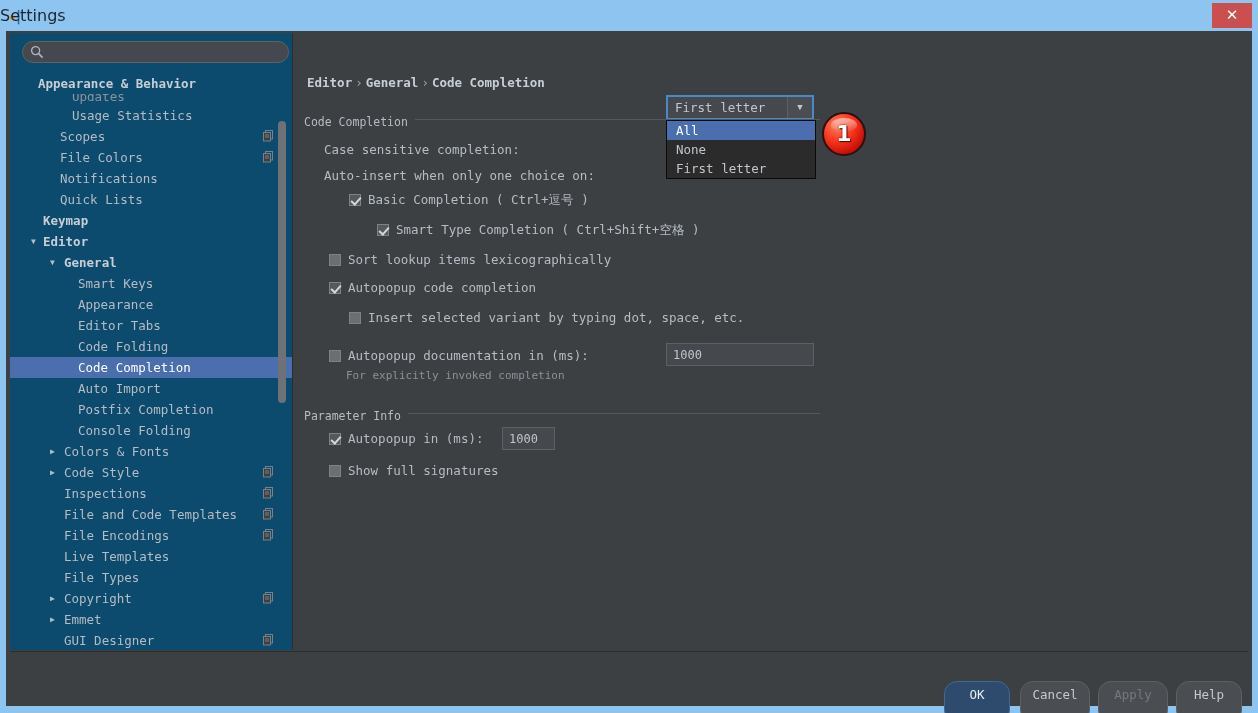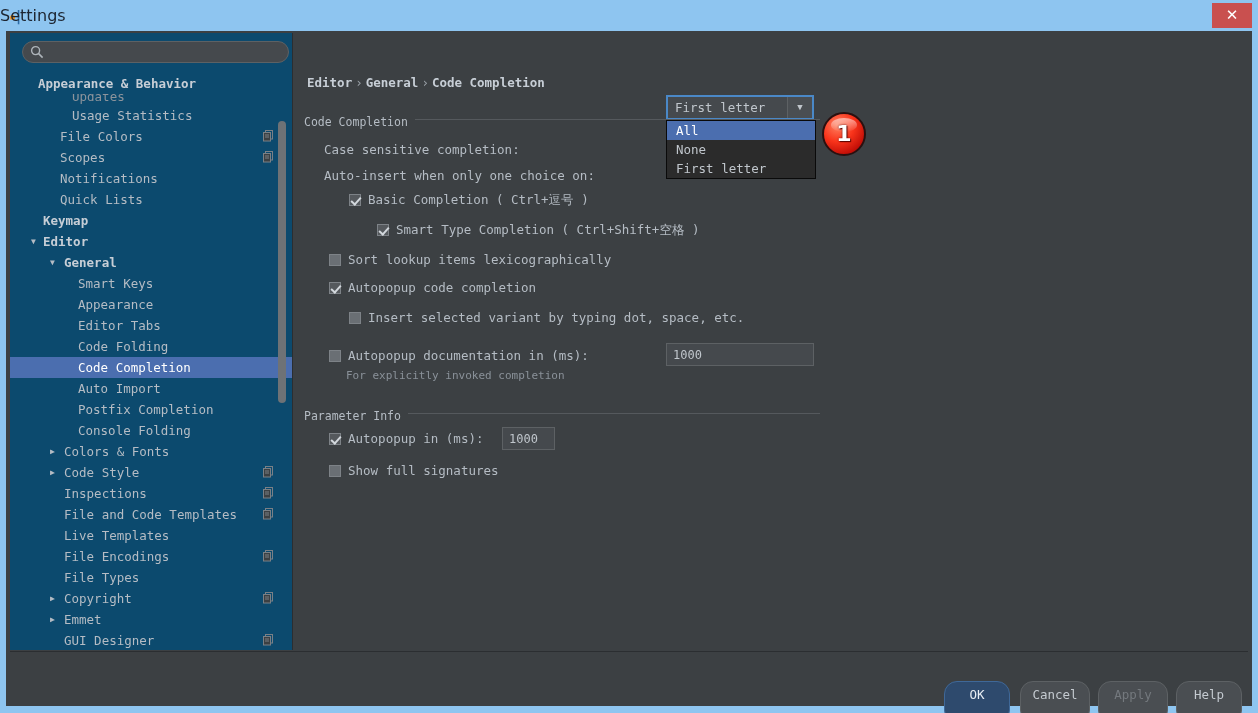--- a/index.html
+++ b/index.html
@@ -371,27 +371,27 @@
         <svg id="search-icon" viewBox="0 0 14 14">
           <circle cx="5.6" cy="5.6" r="4" fill="none" stroke="#aeb4ba" stroke-width="1.4"></circle>
           <line x1="8.6" y1="8.6" x2="12.6" y2="12.6" stroke="#aeb4ba" stroke-width="1.6"></line>
         </svg>
         <input id="search-input" type="text" placeholder="" style="">
       </div>
       <div id="tree">
           <div class="tree-row bold"><span class="label" style="margin-left:28px;">Appearance &amp; Behavior</span></div>
           <div class="tree-row clipped"><span class="label" style="margin-left:62px;">Updates</span></div>
           <div class="tree-row"><span class="label" style="margin-left:62px;">Usage Statistics</span></div>
+          <div class="tree-row"><span class="label" style="margin-left:50px;">Scopes</span><svg class="copy-icon" viewBox="0 0 11 12">
+              <rect x="2.5" y="0.5" width="7" height="8.5" fill="none" stroke="#7a8086"></rect>
+              <rect x="0.5" y="2.5" width="7" height="8.5" fill="#3c4043" stroke="#7a8086"></rect>
+              <line x1="2" y1="5" x2="6" y2="5" stroke="#7a8086"></line>
+              <line x1="2" y1="7" x2="6" y2="7" stroke="#7a8086"></line>
+            </svg></div>
           <div class="tree-row"><span class="label" style="margin-left:50px;">File Colors</span><svg class="copy-icon" viewBox="0 0 11 12">
-              <rect x="2.5" y="0.5" width="7" height="8.5" fill="none" stroke="#7a8086"></rect>
-              <rect x="0.5" y="2.5" width="7" height="8.5" fill="#3c4043" stroke="#7a8086"></rect>
-              <line x1="2" y1="5" x2="6" y2="5" stroke="#7a8086"></line>
-              <line x1="2" y1="7" x2="6" y2="7" stroke="#7a8086"></line>
-            </svg></div>
-          <div class="tree-row"><span class="label" style="margin-left:50px;">Scopes</span><svg class="copy-icon" viewBox="0 0 11 12">
               <rect x="2.5" y="0.5" width="7" height="8.5" fill="none" stroke="#7a8086"></rect>
               <rect x="0.5" y="2.5" width="7" height="8.5" fill="#3c4043" stroke="#7a8086"></rect>
               <line x1="2" y1="5" x2="6" y2="5" stroke="#7a8086"></line>
               <line x1="2" y1="7" x2="6" y2="7" stroke="#7a8086"></line>
             </svg></div>
           <div class="tree-row"><span class="label" style="margin-left:50px;">Notifications</span></div>
           <div class="tree-row"><span class="label" style="margin-left:50px;">Quick Lists</span></div>
           <div class="tree-row bold"><span class="label" style="margin-left:33px;">Keymap</span></div>
           <div class="tree-row bold"><span class="arrow" style="left:21px;">▼</span><span class="label" style="margin-left:33px;">Editor</span></div>
           <div class="tree-row bold"><span class="arrow" style="left:40px;">▼</span><span class="label" style="margin-left:54px;">General</span></div>
@@ -415,27 +415,27 @@
               <rect x="0.5" y="2.5" width="7" height="8.5" fill="#3c4043" stroke="#7a8086"></rect>
               <line x1="2" y1="5" x2="6" y2="5" stroke="#7a8086"></line>
               <line x1="2" y1="7" x2="6" y2="7" stroke="#7a8086"></line>
             </svg></div>
           <div class="tree-row"><span class="label" style="margin-left:54px;">File and Code Templates</span><svg class="copy-icon" viewBox="0 0 11 12">
               <rect x="2.5" y="0.5" width="7" height="8.5" fill="none" stroke="#7a8086"></rect>
               <rect x="0.5" y="2.5" width="7" height="8.5" fill="#3c4043" stroke="#7a8086"></rect>
               <line x1="2" y1="5" x2="6" y2="5" stroke="#7a8086"></line>
               <line x1="2" y1="7" x2="6" y2="7" stroke="#7a8086"></line>
             </svg></div>
+          <div class="tree-row"><span class="label" style="margin-left:54px;">File Encodings</span><svg class="copy-icon" viewBox="0 0 11 12">
+              <rect x="2.5" y="0.5" width="7" height="8.5" fill="none" stroke="#7a8086"></rect>
+              <rect x="0.5" y="2.5" width="7" height="8.5" fill="#3c4043" stroke="#7a8086"></rect>
+              <line x1="2" y1="5" x2="6" y2="5" stroke="#7a8086"></line>
+              <line x1="2" y1="7" x2="6" y2="7" stroke="#7a8086"></line>
+            </svg></div>
           <div class="tree-row"><span class="label" style="margin-left:54px;">Live Templates</span></div>
-          <div class="tree-row"><span class="label" style="margin-left:54px;">File Encodings</span><svg class="copy-icon" viewBox="0 0 11 12">
-              <rect x="2.5" y="0.5" width="7" height="8.5" fill="none" stroke="#7a8086"></rect>
-              <rect x="0.5" y="2.5" width="7" height="8.5" fill="#3c4043" stroke="#7a8086"></rect>
-              <line x1="2" y1="5" x2="6" y2="5" stroke="#7a8086"></line>
-              <line x1="2" y1="7" x2="6" y2="7" stroke="#7a8086"></line>
-            </svg></div>
           <div class="tree-row"><span class="label" style="margin-left:54px;">File Types</span></div>
           <div class="tree-row"><span class="arrow" style="left:40px;">▶</span><span class="label" style="margin-left:54px;">Copyright</span><svg class="copy-icon" viewBox="0 0 11 12">
               <rect x="2.5" y="0.5" width="7" height="8.5" fill="none" stroke="#7a8086"></rect>
               <rect x="0.5" y="2.5" width="7" height="8.5" fill="#3c4043" stroke="#7a8086"></rect>
               <line x1="2" y1="5" x2="6" y2="5" stroke="#7a8086"></line>
               <line x1="2" y1="7" x2="6" y2="7" stroke="#7a8086"></line>
             </svg></div>
           <div class="tree-row"><span class="arrow" style="left:40px;">▶</span><span class="label" style="margin-left:54px;">Emmet</span></div>
           <div class="tree-row"><span class="label" style="margin-left:54px;">GUI Designer</span><svg class="copy-icon" viewBox="0 0 11 12">
               <rect x="2.5" y="0.5" width="7" height="8.5" fill="none" stroke="#7a8086"></rect>

